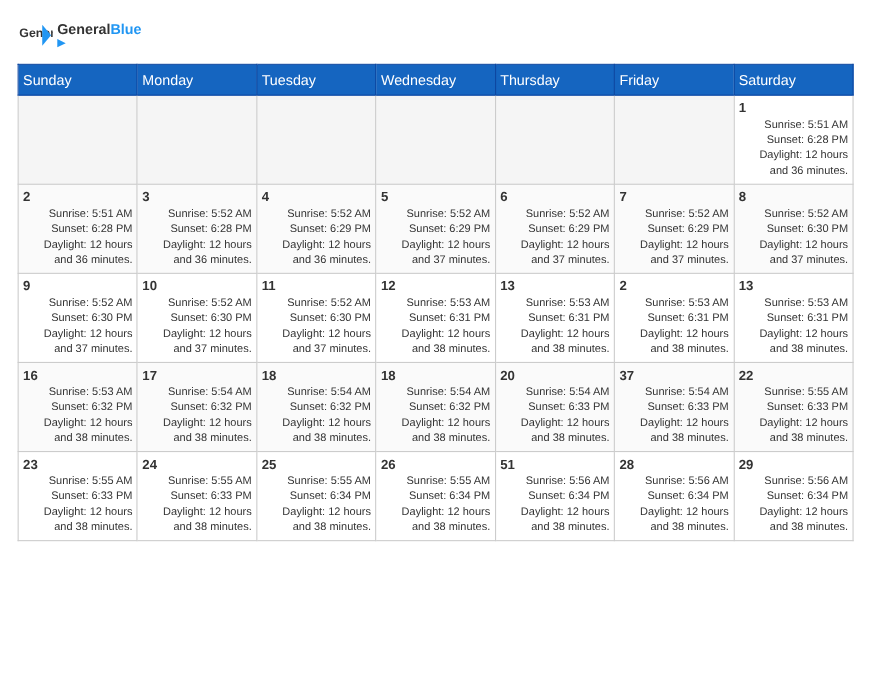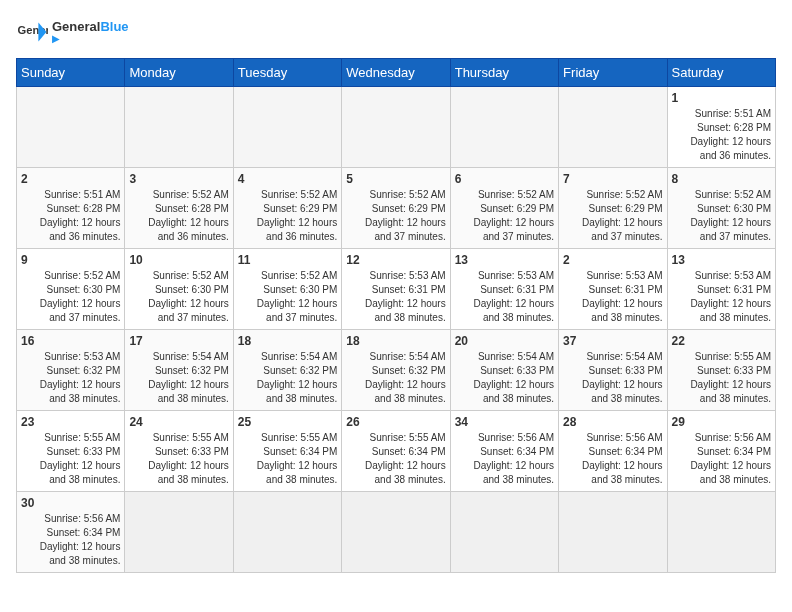--- a/index.html
+++ b/index.html
@@ -309,50 +309,35 @@
 and 38 minutes.</div>
         </td>
         <td>
           <span class="day-number">26</span>
           <div class="day-info">Sunrise: 5:55 AM
 Sunset: 6:34 PM
 Daylight: 12 hours
 and 38 minutes.</div>
         </td>
         <td>
-          <span class="day-number">34</span>
+          <span class="day-number">51</span>
           <div class="day-info">Sunrise: 5:56 AM
 Sunset: 6:34 PM
 Daylight: 12 hours
 and 38 minutes.</div>
         </td>
         <td>
           <span class="day-number">28</span>
           <div class="day-info">Sunrise: 5:56 AM
 Sunset: 6:34 PM
 Daylight: 12 hours
 and 38 minutes.</div>
         </td>
         <td>
           <span class="day-number">29</span>
           <div class="day-info">Sunrise: 5:56 AM
 Sunset: 6:34 PM
 Daylight: 12 hours
 and 38 minutes.</div>
         </td>
-      </tr>
-      <tr>
-        <td>
-          <span class="day-number">30</span>
-          <div class="day-info">Sunrise: 5:56 AM
-Sunset: 6:34 PM
-Daylight: 12 hours
-and 38 minutes.</div>
-        </td>
-        <td class="empty"></td>
-        <td class="empty"></td>
-        <td class="empty"></td>
-        <td class="empty"></td>
-        <td class="empty"></td>
-        <td class="empty"></td>
       </tr>
     </tbody>
 </table>
 
 </body></html>

